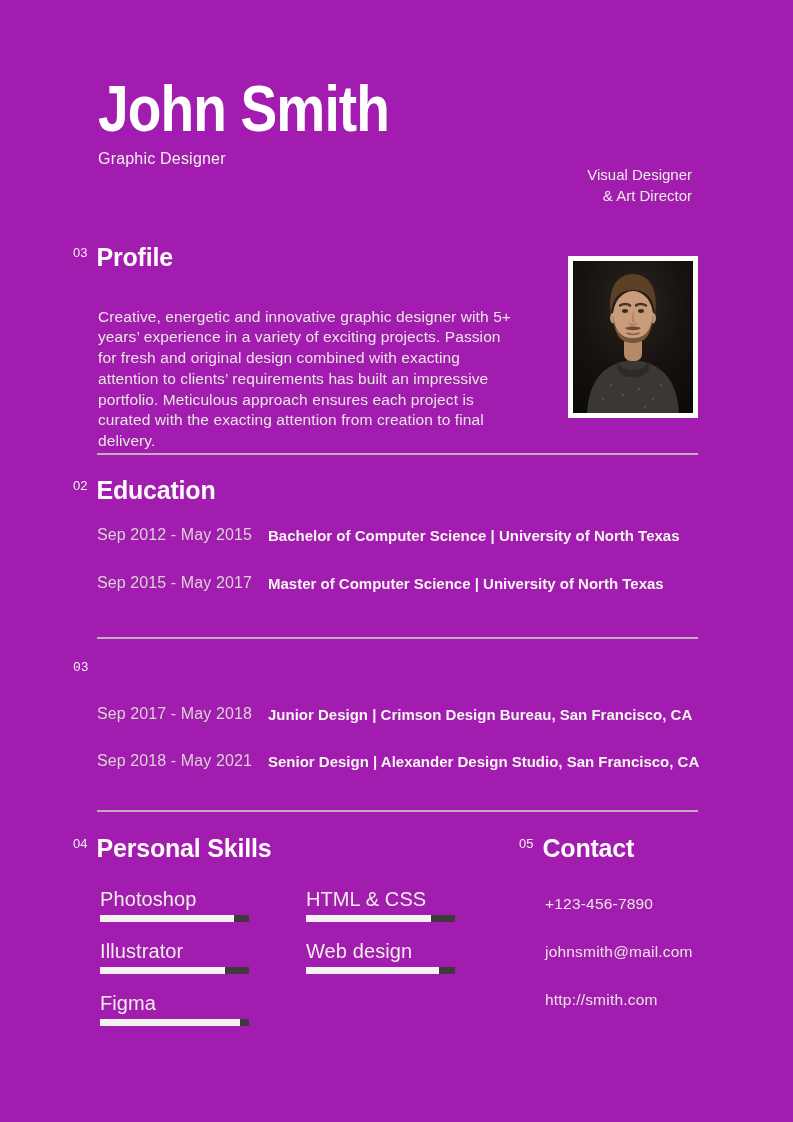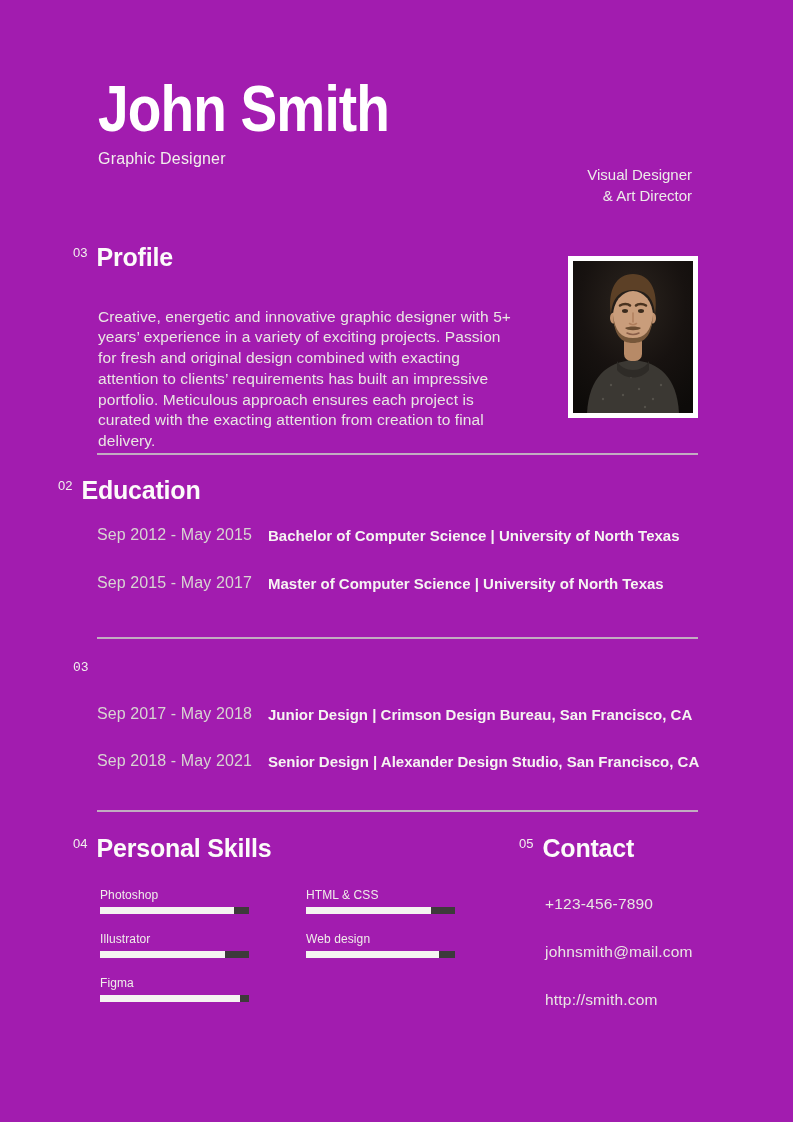--- a/index.html
+++ b/index.html
@@ -47,21 +47,21 @@
   }
   .sec-num {
     font-size: 13px; line-height: 1; font-weight: 400;
     color: #F2F0EE; margin-right: 9px; padding-top: 1px;
   }
   .sec-title {
     font-size: 25px; line-height: 1; font-weight: 700;
     color: #FCFBFA; letter-spacing: -0.2px; white-space: nowrap;
   }
   .head-profile    { left: 73px;  top: 245px; }
-  .head-education  { left: 58px;  top: 478px; }
+  .head-education  { left: 73px;  top: 478px; }
   .head-experience { left: 73px;  top: 660px; font-family: Liberation Mono, monospace; }
   .head-skills     { left: 73px;  top: 836px; }
   .head-contact    { left: 519px; top: 836px; }
 
   
   .profile-text {
     position: absolute; left: 98px; top: 291px; width: 424px;
     font-size: 15.5px; line-height: 20.8px; color: #E9E6E3;
     letter-spacing: 0.1px;
   }
@@ -93,21 +93,21 @@
     color: #F6F4F2; white-space: nowrap; padding-top: 1px;
   }
 
   
   .skills-grid {
     position: absolute; left: 100px; top: 889px;
     display: grid; grid-template-columns: 149px 149px;
     column-gap: 57px; row-gap: 19px;
   }
   .skill-label {
-    display: block; font-size: 12px; line-height: 1;
+    display: block; font-size: 20px; line-height: 1;
     color: #F0EDEA; margin-bottom: 6px; letter-spacing: 0.1px;
   }
   .bar-track { width: 100%; height: 7px; background: #3E3A3B; }
   .bar-fill  { height: 7px; background: #F5F3F1; }
 
   
   .contact-list { position: absolute; left: 545px; top: 896px; }
   .contact-item {
     font-size: 15.5px; line-height: 1; color: #E9E6E3;
     margin-bottom: 32.5px; letter-spacing: 0.2px;

